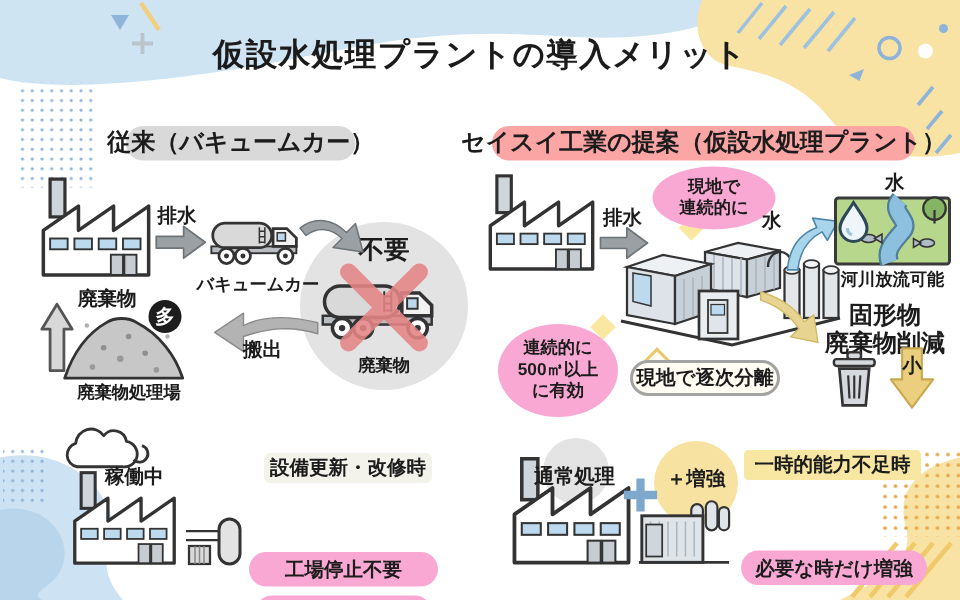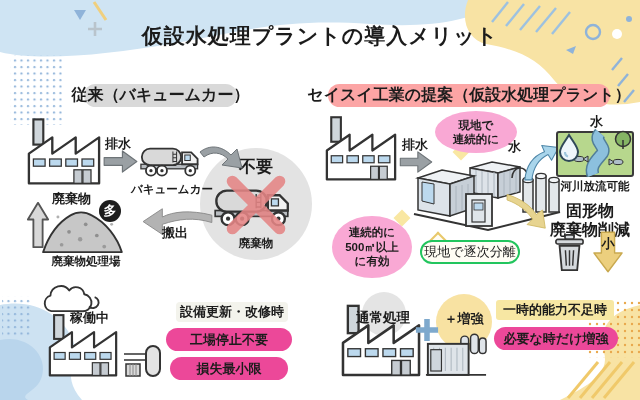--- a/index.html
+++ b/index.html
@@ -5,27 +5,27 @@
   html,body{margin:0;padding:0;}
   body{width:640px;height:400px;overflow:hidden;background:#ffffff;
        font-family:"Liberation Sans","DejaVu Sans",sans-serif;color:#1c1c1c;}
   .canvas{position:relative;width:640px;height:400px;overflow:hidden;}
   .abs{position:absolute;}
   .ctr{display:flex;align-items:center;justify-content:center;text-align:center;}
   .title{font-size:21px;font-weight:900;letter-spacing:1px;color:#1b1b1b;white-space:nowrap;}
   .pill{border-radius:12px;font-weight:900;white-space:nowrap;}
   .pill-gray{background:#d9d9d9;}
   .pill-yellow{background:#fca5a5;}
-  .pill-blue{background:#ec4899;border-radius:13px;}
+  .pill-blue{background:#f9a8d4;border-radius:13px;margin-top:40px;}
   .pill-white{background:#f3f3ec;border-radius:4px;}
   .hl-yellow{background:#f7e7a3;border-radius:3px;}
   .lbl{font-weight:900;white-space:nowrap;}
   .f12{font-size:13px;} .f11{font-size:11.5px;} .f13{font-size:13px;} .f125{font-size:16px;}
   .bubble{background:#f9a8d4;border-radius:50%;font-weight:900;line-height:1.25;}
-  .bubble-outline{background:#fffdf4;border:2px solid #22c55e;border-radius:13px;font-weight:400;}
+  .bubble-outline{background:#fffdf4;border:2px solid #a3a3a3;border-radius:13px;font-weight:700;}
   .tail{width:12px;height:12px;background:#f9e7a2;transform:rotate(45deg);}
   .tail-outline{width:10px;height:10px;background:#fffdf4;border-left:2px solid #e8c86a;border-top:2px solid #e8c86a;transform:rotate(45deg);}
   .circle{border-radius:50%;}
   .badge{background:#1d1d1d;color:#fff;border-radius:50%;font-weight:900;}
   svg{display:block;}
 </style>
 </head>
 <body>
 
 <div class="canvas">

